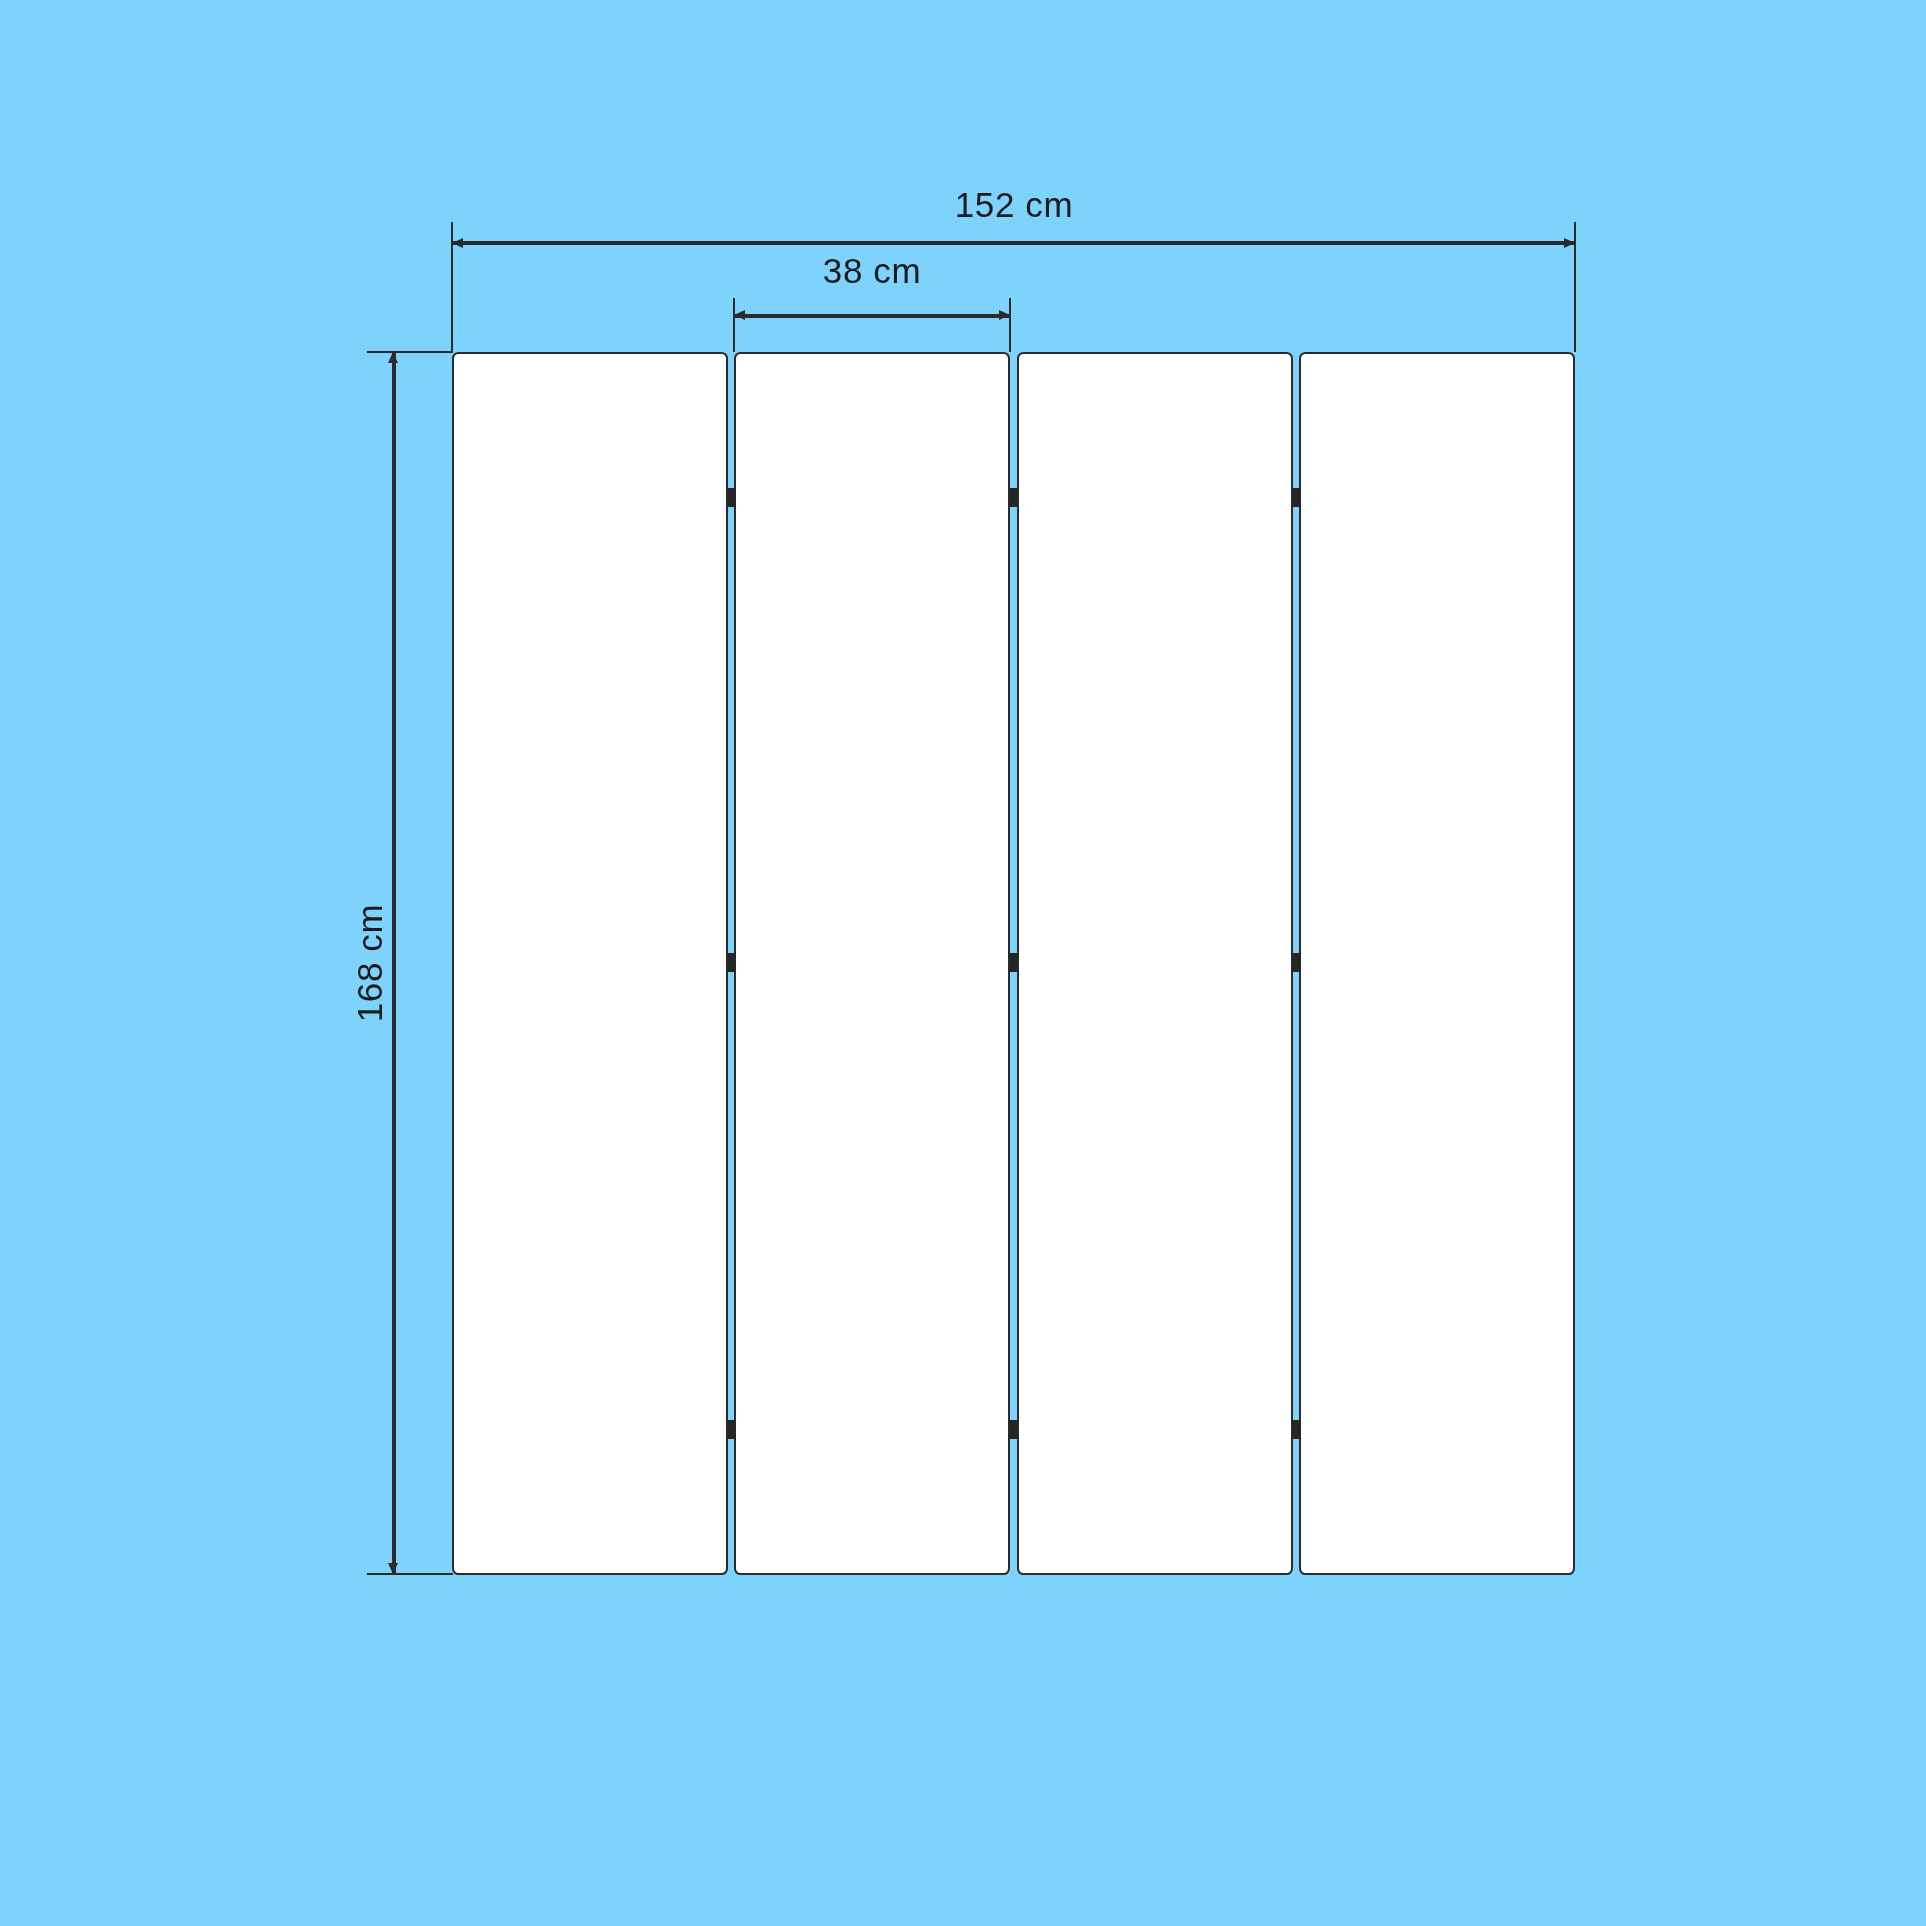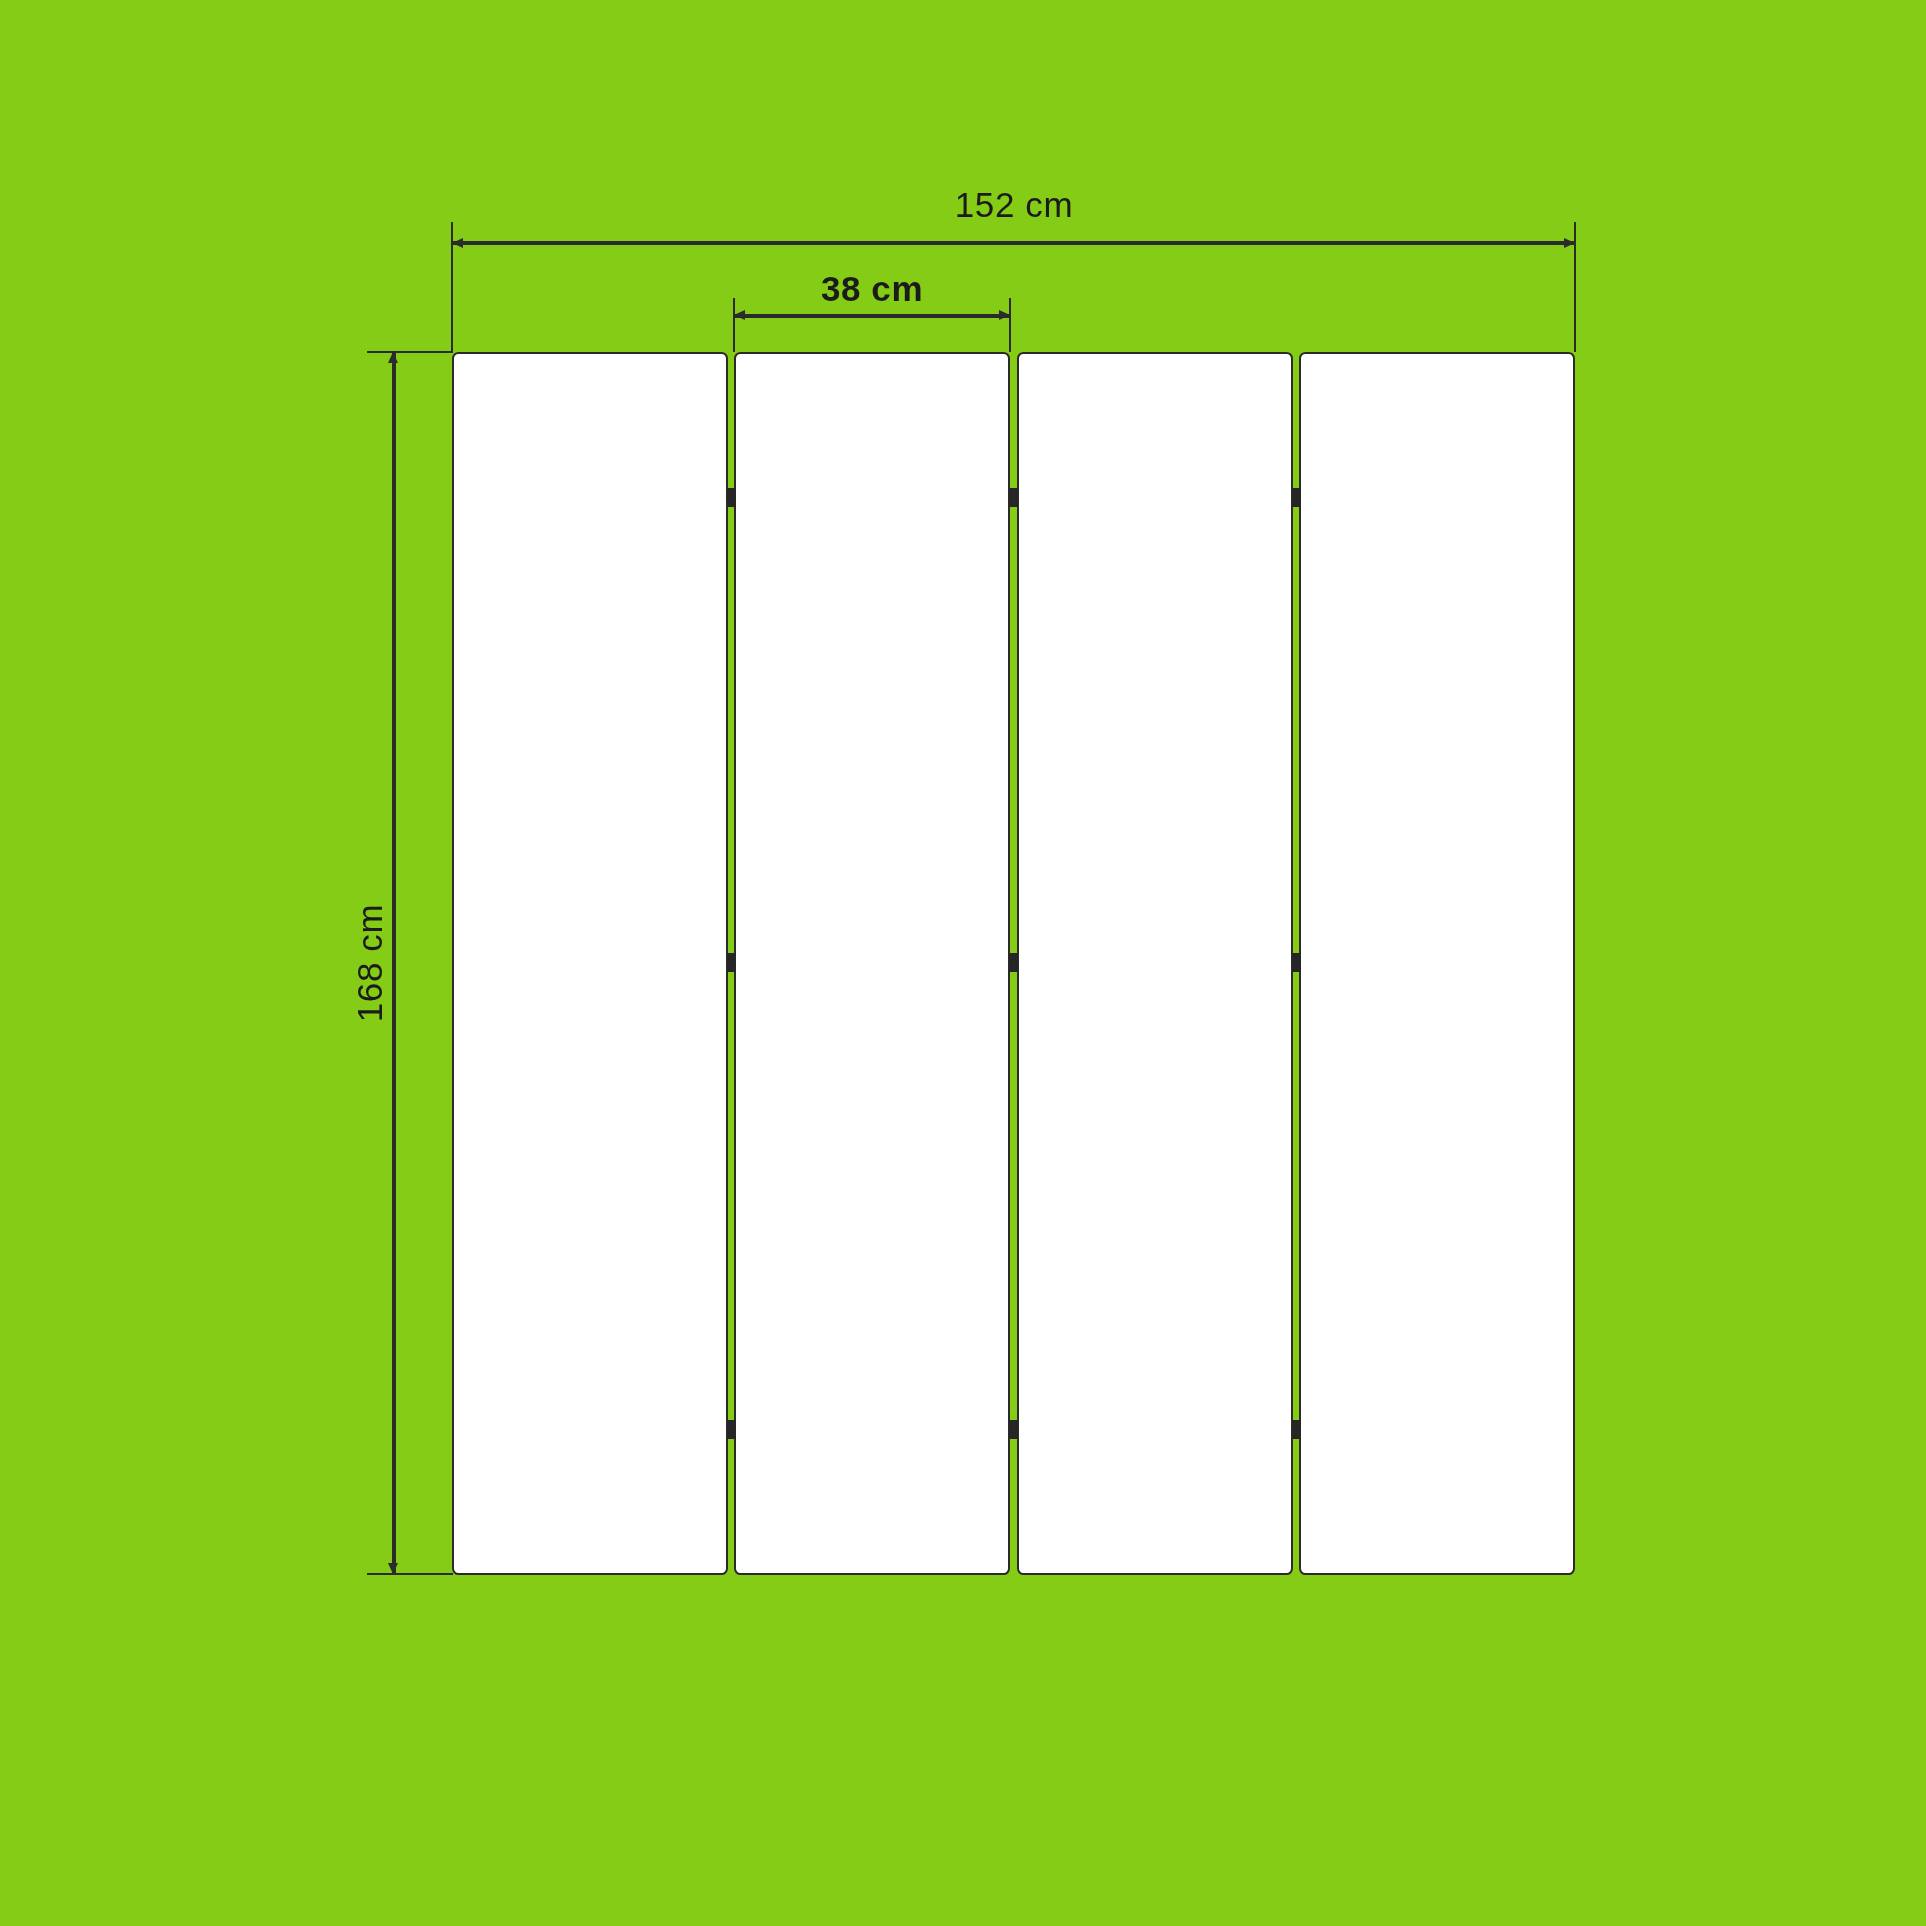--- a/index.html
+++ b/index.html
@@ -9,21 +9,21 @@
   }
   body {
     width: 1926px;
     height: 1926px;
     font-family: "Liberation Sans", sans-serif;
   }
   .canvas {
     position: relative;
     width: 1926px;
     height: 1926px;
-    background: #84cc16;
+    background: #7dd3fc;
     overflow: hidden;
   }
   
   .panel {
     position: absolute;
     top: 352px;
     width: 276px;
     height: 1223px;
     box-sizing: border-box;
     border: 2.6px solid #2b2b2b;
@@ -77,21 +77,21 @@
   .dim-label {
     position: absolute;
     color: #1b1b1b;
     font-size: 35px;
     line-height: 37px;
     font-weight: 400;
     text-align: center;
     letter-spacing: 0.6px;
   }
   .label-total-width { left: 452px; width: 1124px; top: 186px; }
-  .label-panel-width { left: 734px; width: 276px; top: 270px; font-weight: bold; }
+  .label-panel-width { left: 734px; width: 276px; top: 252px; }
   .label-height {
     left: 369px;
     top: 963px;
     width: auto;
     transform: translate(-50%, -50%) rotate(-90deg);
     white-space: nowrap;
   }
 </style>
 </head>
 <body>

